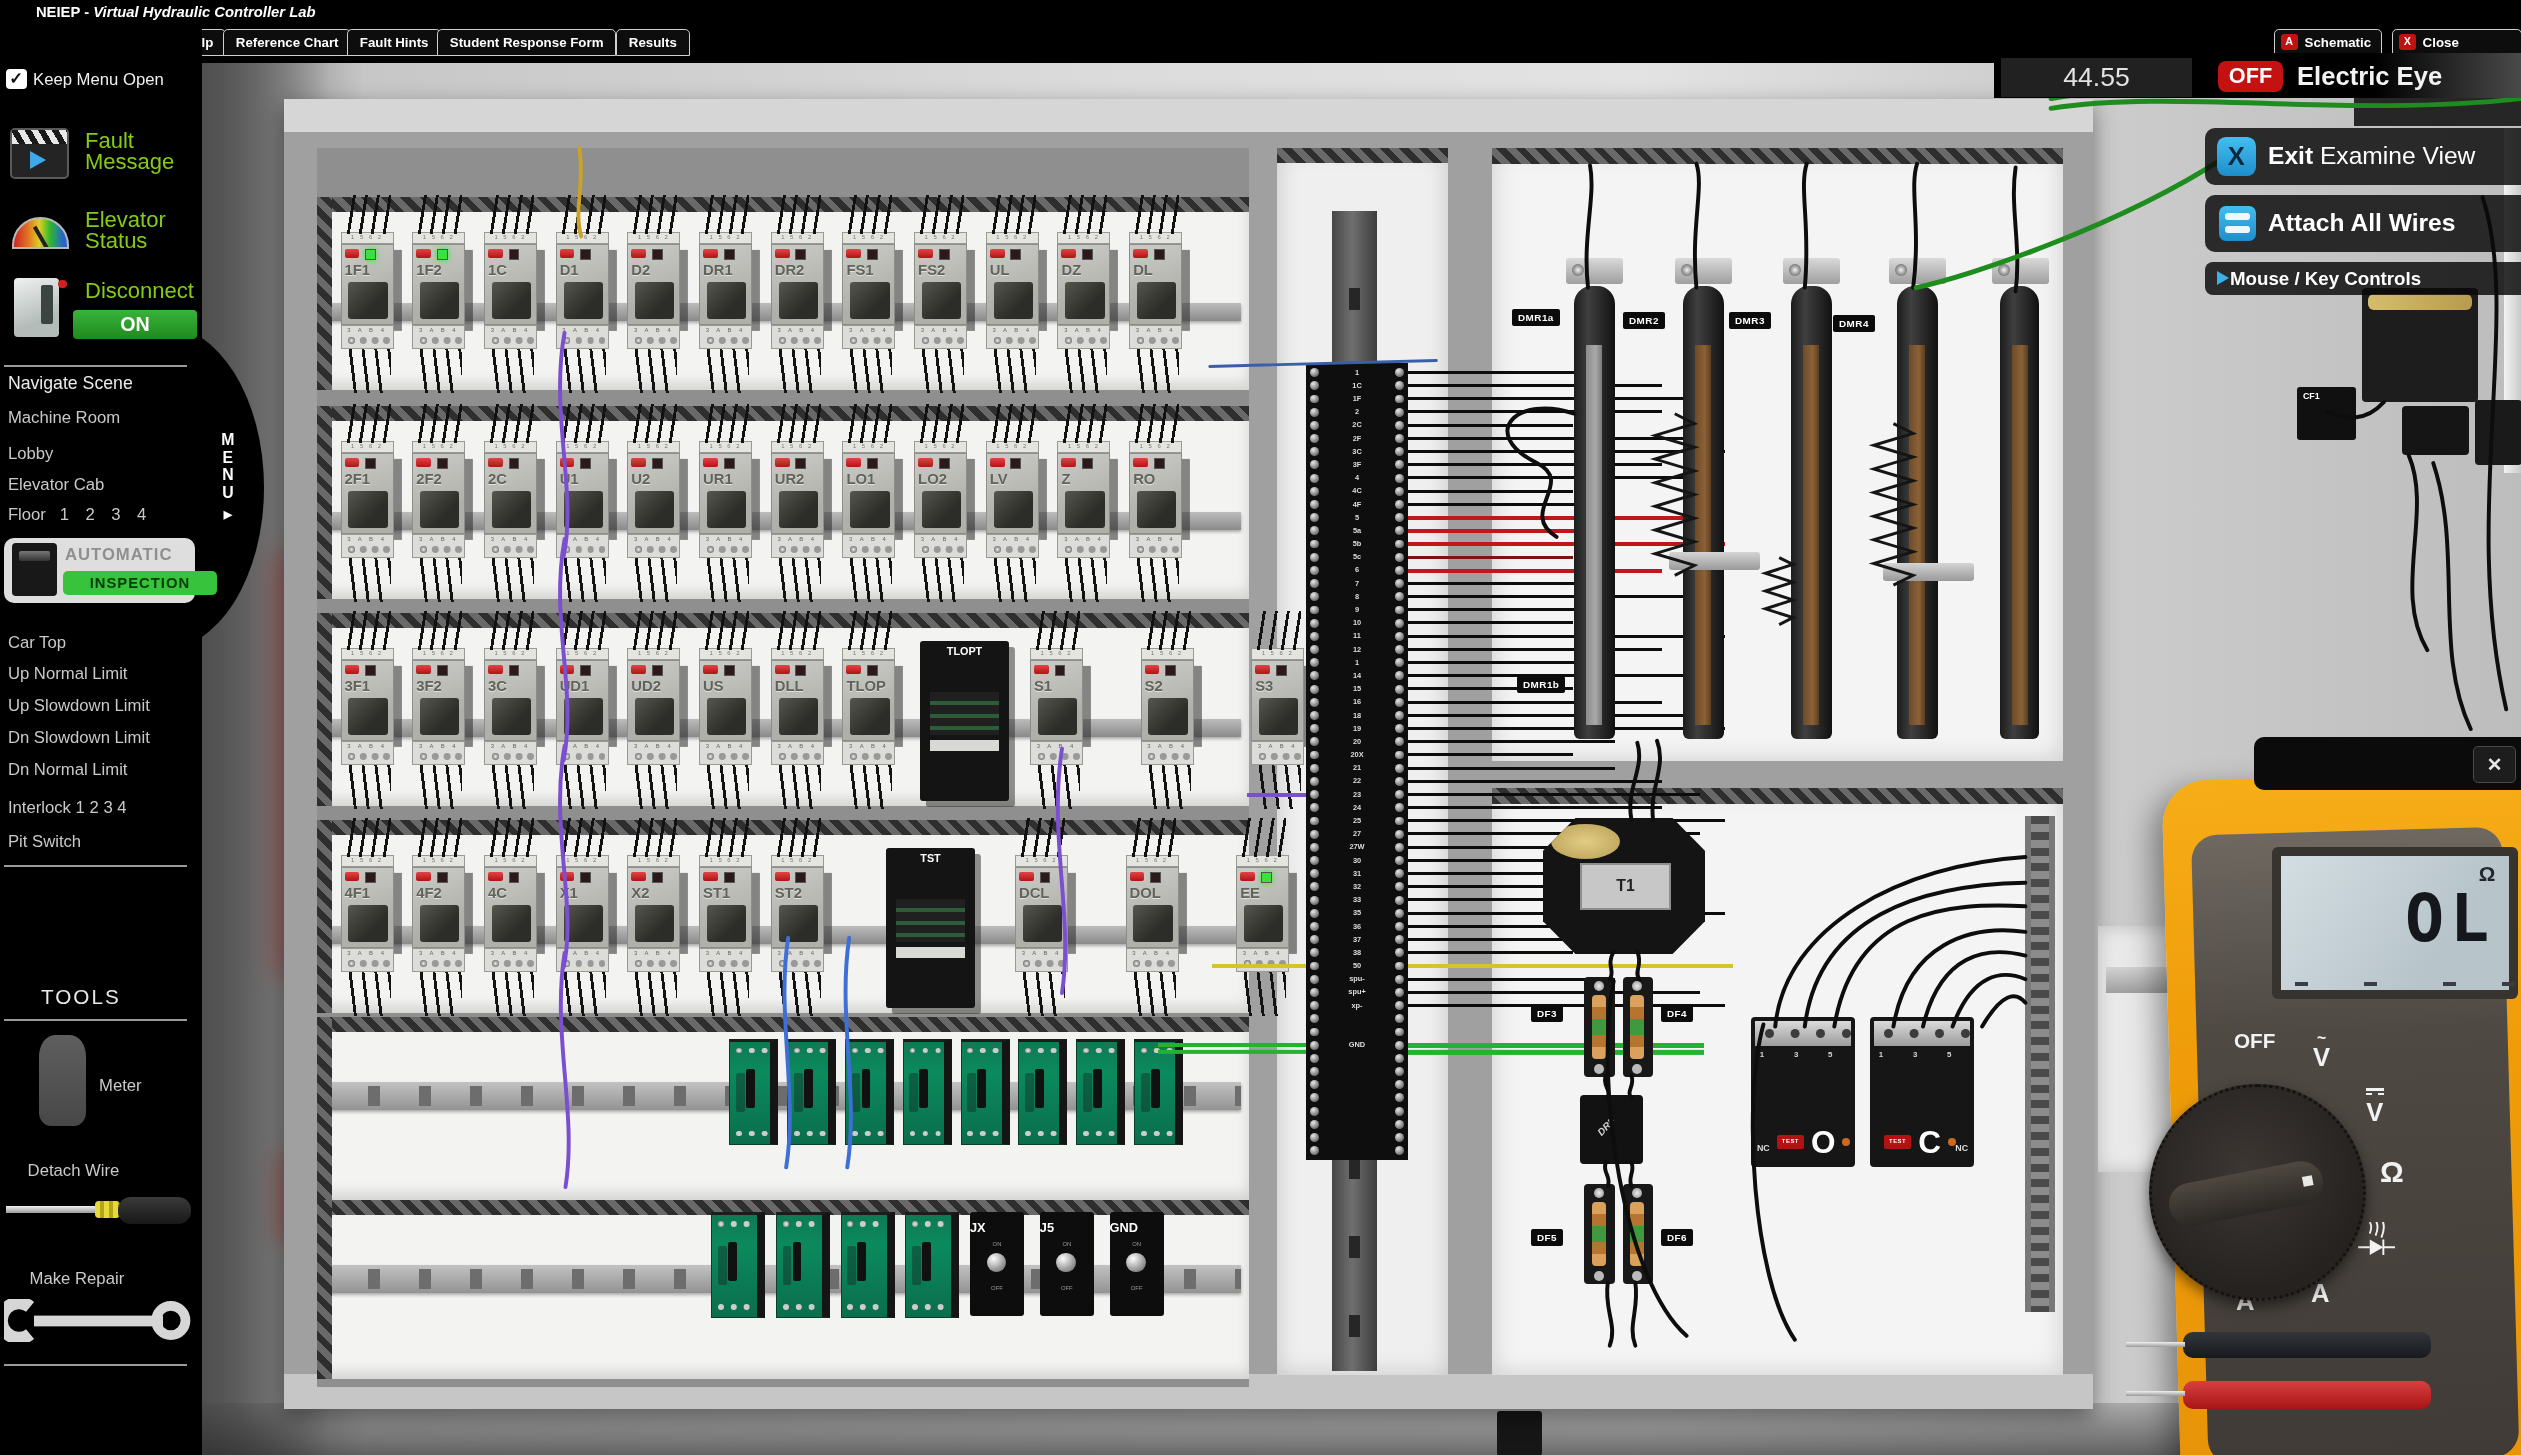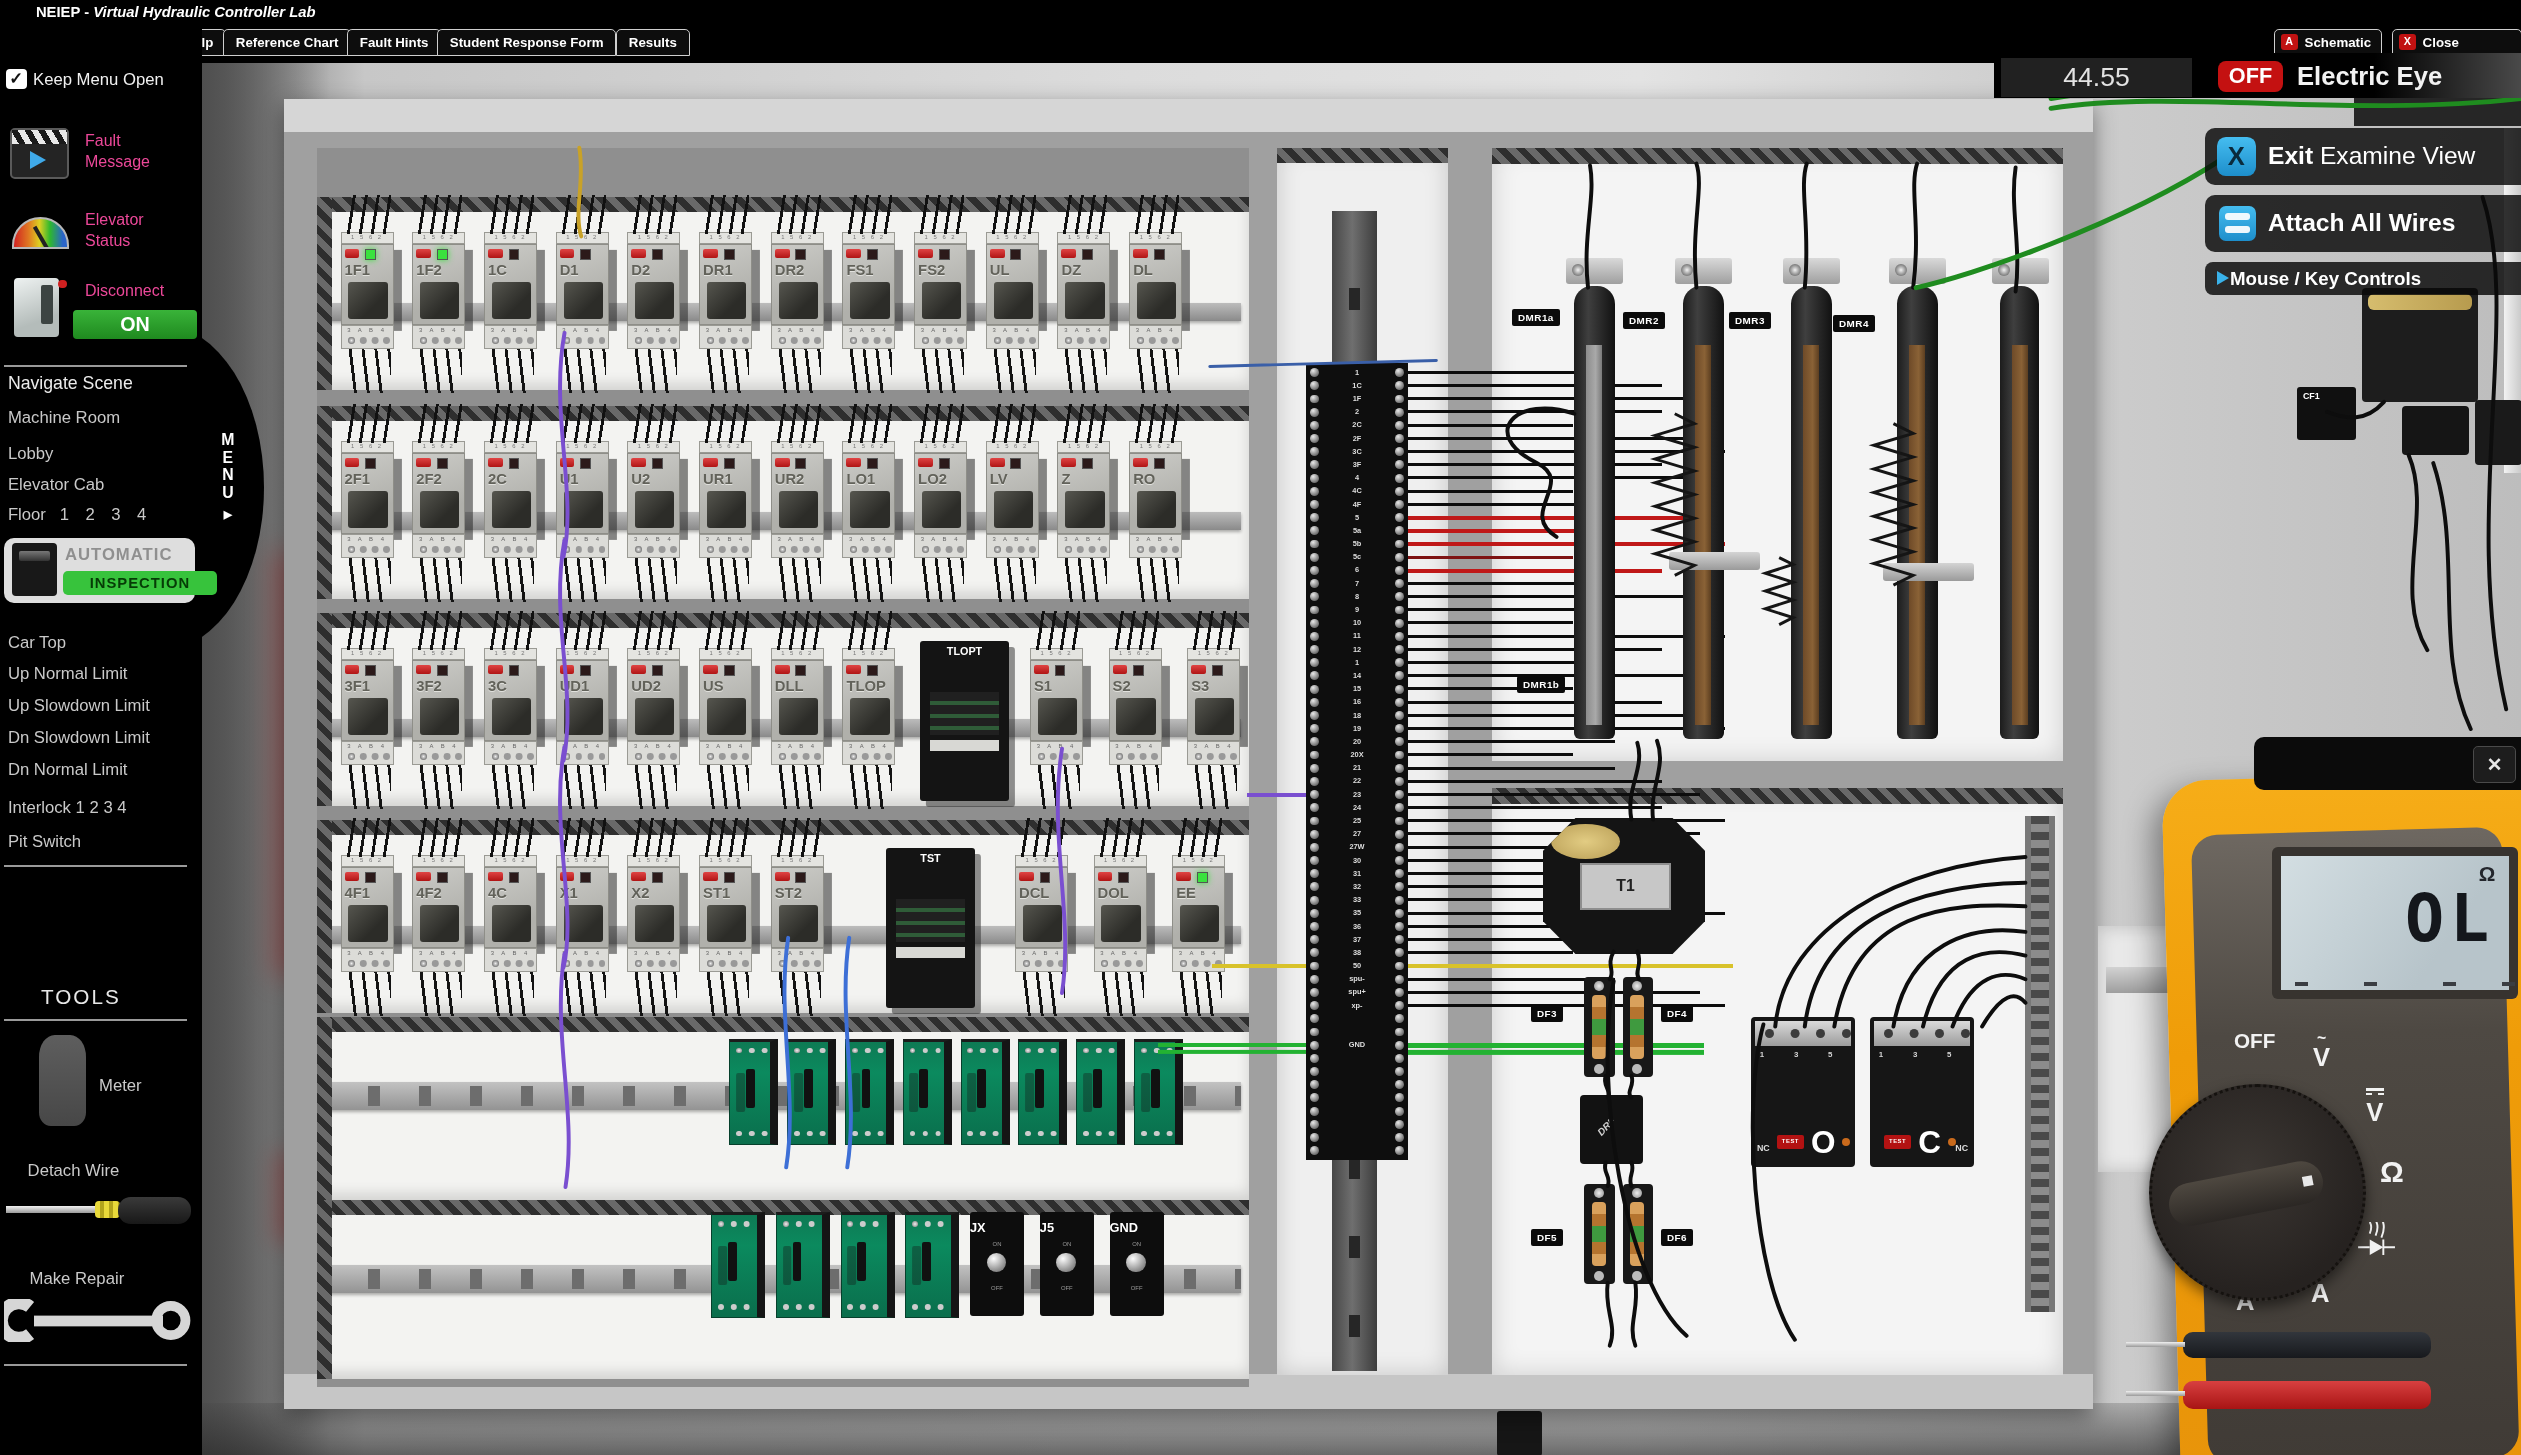--- a/index.html
+++ b/index.html
@@ -93,21 +93,21 @@
   .relay .term::after{content:"";position:absolute;left:6.9px;top:10.8px;width:6.9px;height:6.9px;border-radius:50%;
     background:radial-gradient(#eee,#888 60%,#444);box-shadow:11.8px 0 0 #999,23.6px 0 0 #999,35px 0 0 #999;}
   .wt,.wb{position:absolute;left:3px;width:47px;}
   .wt{top:-37px;height:39px;background:repeating-linear-gradient(99deg,transparent 0 8.9px,#111 8.9px 11.8px);}
   .wb{bottom:-49px;height:49px;background:repeating-linear-gradient(83deg,transparent 0 9.9px,#131313 9.9px 12.8px);}
   .module{position:absolute;top:27.6px;width:89px;height:160px;background:#141414;border-radius:3px;
     color:#fff;font-size:10.8px;font-weight:bold;text-align:center;padding-top:4.9px;box-sizing:border-box;box-shadow:5.9px 5.9px 0 rgba(40,40,40,.5);}
   .module::after{content:"";position:absolute;left:9.9px;right:9.9px;top:51px;height:43px;
     background:repeating-linear-gradient(180deg,#202020 0 8.9px,#2f5c38 8.9px 12.8px);}
   .module::before{content:"";position:absolute;left:9.9px;right:9.9px;top:99px;height:11.8px;background:#d8d8d4;}
-  .relays2{position:absolute;top:35px;display:flex;}
+  .relays2{position:absolute;top:35px;display:flex;gap:32px;}
   
   .pcbs{position:absolute;display:flex;}
   .pcb{position:relative;width:49px;height:106px;margin-right:8.9px;background:linear-gradient(180deg,#0e7a54,#0b8a5e 30%,#0a6e4c);
     border:1px solid #06402c;border-right:8.9px solid #151515;border-top:3.9px solid #1c1c1c;box-sizing:border-box;}
   .pcb::before{content:"";position:absolute;left:5.9px;top:5.9px;width:5.9px;height:5.9px;border-radius:50%;
     background:radial-gradient(#eee,#777);box-shadow:12.8px 0 0 #ccc,25.6px 0 0 #ccc,0 83px 0 #ccc,12.8px 83px 0 #ccc,25.6px 83px 0 #ccc;}
   .pcb::after{content:"";position:absolute;left:15.8px;top:27.6px;width:8.9px;height:39px;background:#111;border-radius:2px;
     box-shadow:-9.9px 3.9px 0 rgba(20,20,20,.35);}
   .swm{position:relative;width:54px;height:104px;margin-right:15.8px;background:#0d0d0d;border-radius:3px;color:#fff;}
   .swm-label{display:block;text-align:left;font-weight:bold;font-size:12.8px;padding-top:7.9px;}
@@ -202,21 +202,21 @@
     font-weight:bold;font-size:16.7px;text-align:center;line-height:20.7px;cursor:pointer;}
   .sb-label{position:absolute;left:33px;top:1px;font-size:16.7px;color:#f0f0f0;}
   .sb-item{position:absolute;left:7.9px;font-size:16.7px;color:#c9c9c9;cursor:pointer;white-space:nowrap;}
   .sb-head{position:absolute;left:7.9px;font-size:17.7px;color:#ececec;}
   .divider{position:absolute;left:3.9px;width:183px;height:2px;background:#9a9a9a;}
   .clap{position:absolute;left:9.9px;width:55px;height:47px;background:#242424;border:2px solid #5a5a5a;border-radius:4.9px;}
   .clap::before{content:"";position:absolute;left:0;right:0;top:0;height:14.8px;
     background:repeating-linear-gradient(60deg,#e8e8e8 0 5.9px,#1a1a1a 5.9px 11.8px);}
   .clap::after{content:"";position:absolute;left:17.7px;top:21.7px;width:0;height:0;
     border-left:16.7px solid #3fa9e8;border-top:9.9px solid transparent;border-bottom:9.9px solid transparent;}
-  .two-line{position:absolute;left:85px;font-size:16px;color:#ec4899;line-height:21.7px;cursor:pointer;}
+  .two-line{position:absolute;left:85px;font-size:22px;color:#84cc16;line-height:21.7px;cursor:pointer;}
   .gauge{position:absolute;left:11.8px;width:53px;height:28.6px;border-radius:53px 53px 0 0;border:2px solid #b8b8b8;
     background:linear-gradient(90deg,#d02222,#e07a22 28%,#ddd022 48%,#2eb82e 68%,#2a64c8 92%);overflow:hidden;cursor:pointer;}
   .gauge::after{content:"";position:absolute;left:25.6px;bottom:-3.9px;width:3.9px;height:25.6px;background:#222;transform:rotate(-30deg);}
   .disc-ic{position:absolute;left:13.8px;width:45px;height:59px;border-radius:3.9px;
     background:linear-gradient(160deg,#eef2f1,#b4bcba 70%);cursor:pointer;}
   .disc-ic::before{content:"";position:absolute;left:27.6px;top:7.9px;width:11.8px;height:39px;background:#3c4442;border-radius:2px;}
   .disc-ic::after{content:"";position:absolute;right:-7.9px;top:2px;width:8.9px;height:8.9px;border-radius:50%;background:#d02020;}
   .onbtn{position:absolute;left:73px;width:144px;height:29.6px;background:linear-gradient(180deg,#39b339,#1f8a1f);
     border-radius:3.9px;color:#fff;font-weight:bold;font-size:19.7px;text-align:center;line-height:29.6px;cursor:pointer;width:124px;}
   .mode{position:absolute;left:3.9px;width:191px;height:65px;background:#dedede;border-radius:9.9px;cursor:pointer;}

